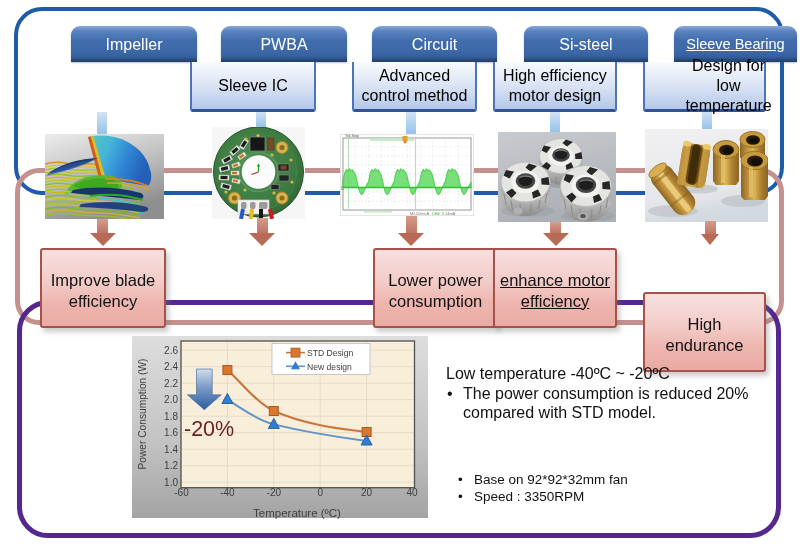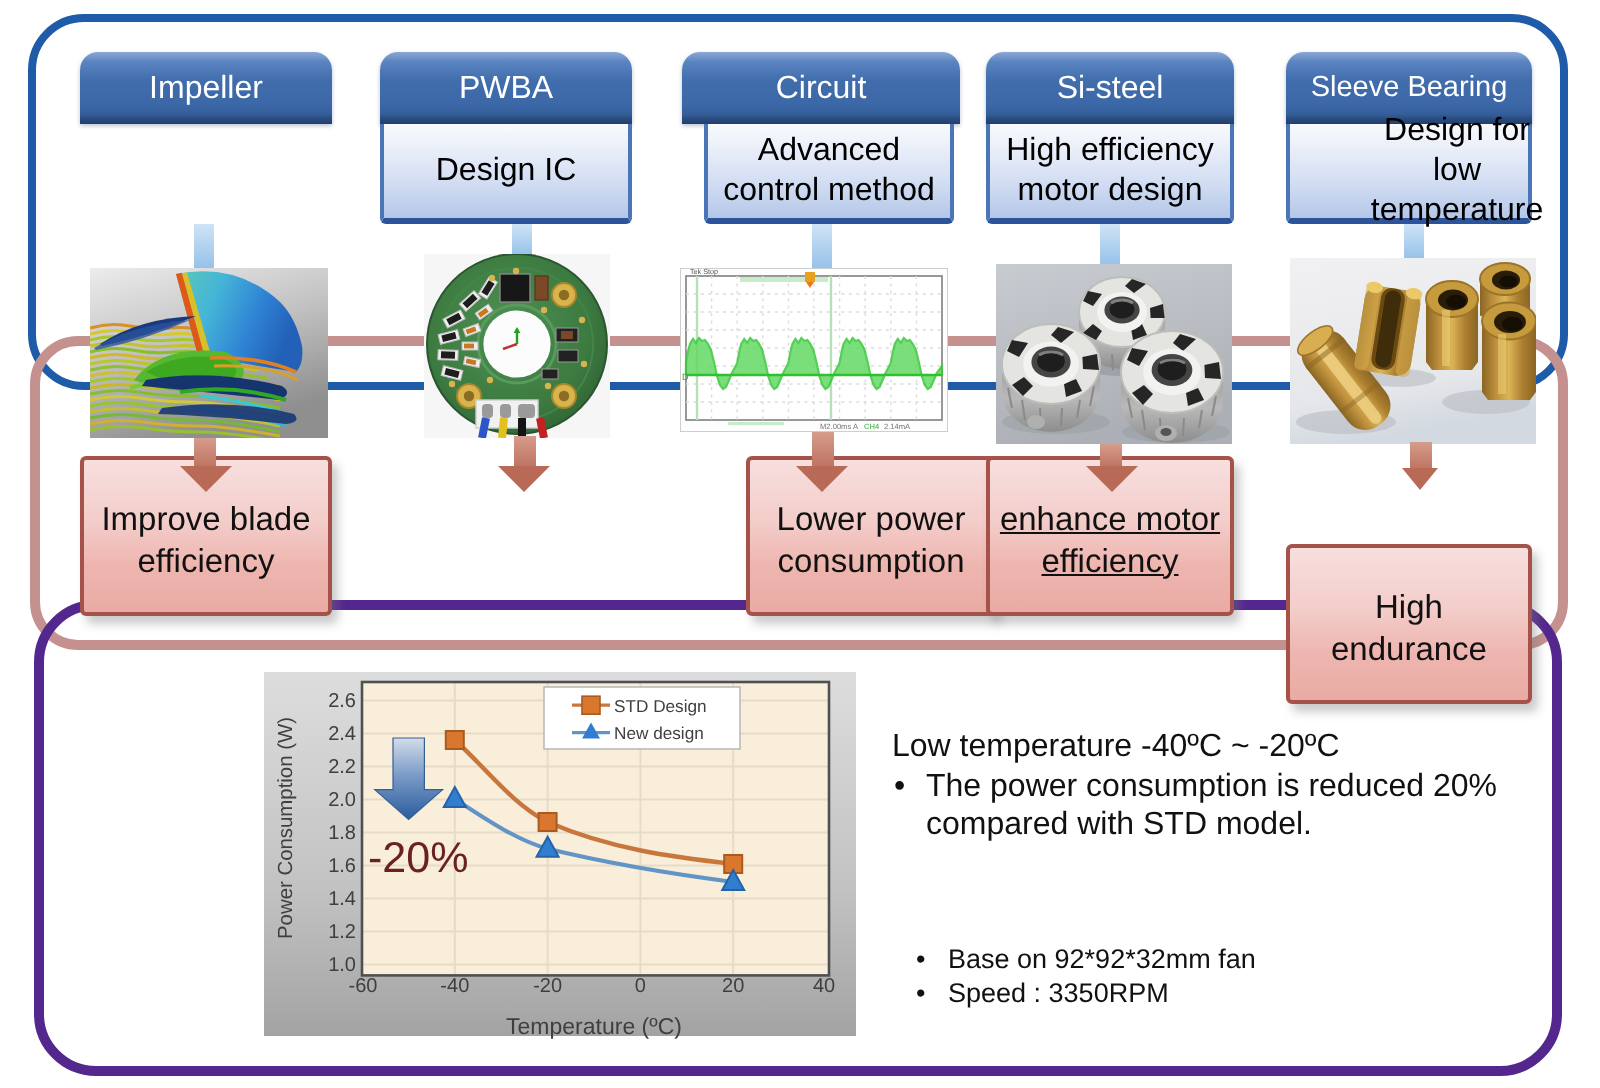--- a/index.html
+++ b/index.html
@@ -1,47 +1,47 @@
 <!DOCTYPE html>
 <html><head><meta charset="utf-8">
 <style>
 html,body{margin:0;padding:0;background:#fff;}
 #page{position:relative;width:800px;height:544px;overflow:hidden;font-family:"Liberation Sans",sans-serif;background:#fff;}
 .abs{position:absolute;box-sizing:border-box;}
 .hd{position:absolute;box-sizing:border-box;height:36px;border-radius:9px 9px 0 0;
   background:linear-gradient(180deg,#8aa8d6 0%,#5a83c0 14%,#416dac 40%,#3c68a8 72%,#355f9b 86%,#27497b 94%,#223f6a 100%);
-  color:#fff;text-align:center;line-height:37px;font-size:16px;box-shadow:0 1px 2px rgba(60,80,120,.35);}
+  color:#fff;text-align:center;line-height:37px;font-size:16px;box-shadow:0 1px 2px rgba(60,80,120,.35);margin-left:31px;}
 .bd{position:absolute;box-sizing:border-box;height:50px;top:62px;
   background:linear-gradient(180deg,#f8fafd 0%,#e7edf8 30%,#d7e1f4 55%,#c0d0ec 85%,#b4c6e8 100%);
   border:2px solid #4a76b8;border-top:none;border-bottom:3px solid #2d549a;border-radius:0 0 3px 3px;
   color:#000;display:flex;align-items:center;justify-content:center;text-align:center;
   font-size:16px;line-height:20px;}
 .conn{position:absolute;width:10px;background:linear-gradient(180deg,#cfe3f6 0%,#94c1e9 100%);}
-.pb{position:absolute;box-sizing:border-box;top:228px;height:80px;
+.pb{position:absolute;box-sizing:border-box;top:248px;height:80px;
   background:linear-gradient(180deg,#f7dfde 0%,#f3cdca 40%,#eeb5af 70%,#e9aba4 100%);
   border:2px solid #a5524a;border-radius:3px;box-shadow:3px 4px 5px rgba(120,120,120,.38);
   color:#111;display:flex;align-items:center;justify-content:center;text-align:center;
   font-size:16.5px;line-height:21px;padding-top:5px;}
 .sh{position:absolute;width:11px;background:linear-gradient(180deg,#d69c8c 0%,#bd7260 100%);}
 .ahd{position:absolute;width:0;height:0;border-left:13px solid transparent;border-right:13px solid transparent;border-top:13px solid #b96a57;}
 </style></head>
 <body>
 <div id="page">
 
 <div class="abs" style="left:14px;top:7px;width:770px;height:188px;border:4px solid #1e5ba8;border-radius:28px;"></div>
 <div class="abs" style="left:15px;top:168px;width:769px;height:157px;border:5px solid #c4918f;border-radius:24px;"></div>
 <div class="abs" style="left:17px;top:300px;width:764px;height:238px;border:5px solid #54278f;border-radius:31px;"></div>
 
 <div class="hd" style="left:40px;width:126px;top:26px;">Impeller</div>
 <div class="hd" style="left:190px;width:126px;top:26px;">PWBA</div>
-<div class="hd" style="left:341px;width:139px;top:26px;">Circuit</div>
+<div class="hd" style="left:341px;width:125px;top:26px;">Circuit</div>
 <div class="hd" style="left:493px;width:124px;top:26px;">Si-steel</div>
-<div class="hd" style="left:643px;width:123px;top:26px;font-size:14.5px;">Sleeve Bearing</div>
-
-<div class="bd" style="left:190px;width:126px;">Design IC</div>
+<div class="hd" style="left:643px;width:123px;top:26px;font-size:14.5px;text-decoration:underline;">Sleeve Bearing</div>
+
+<div class="bd" style="left:190px;width:126px;">Sleeve IC</div>
 <div class="bd" style="left:341px;width:125px;margin-left:11px;">Advanced<br>control method</div>
 <div class="bd" style="left:493px;width:124px;">High efficiency<br>motor design</div>
 <div class="bd" style="left:643px;width:123px;padding-left:48px;">Design for low<br>temperature</div>
 
 <div class="conn" style="left:97px;top:112px;height:23px;"></div>
 <div class="conn" style="left:256px;top:112px;height:16px;"></div>
 <div class="conn" style="left:406px;top:112px;height:23px;"></div>
 <div class="conn" style="left:550px;top:112px;height:21px;"></div>
 <div class="conn" style="left:702px;top:112px;height:18px;"></div>
 

